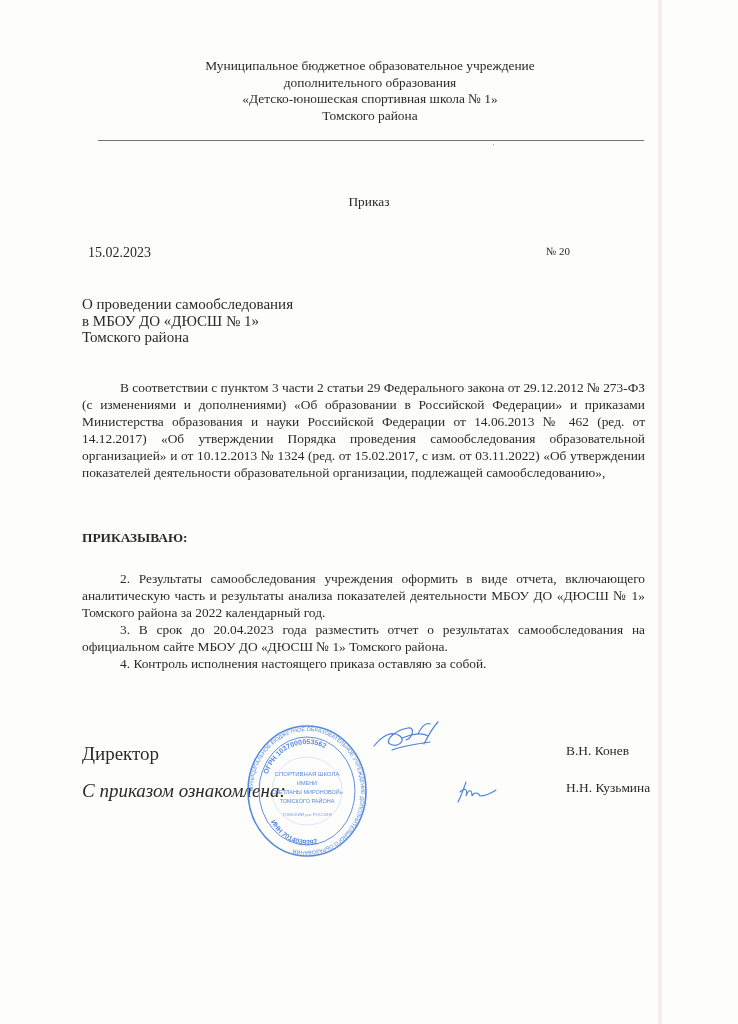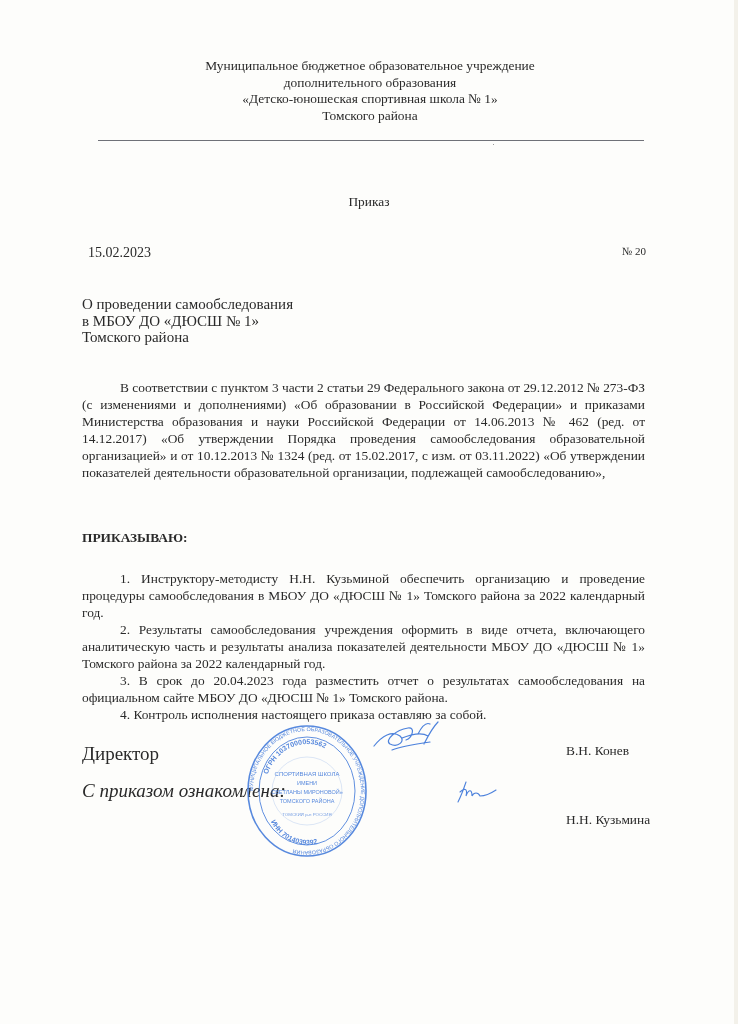--- a/index.html
+++ b/index.html
@@ -3,41 +3,41 @@
 <meta charset="utf-8">
 <style>
   html, body { margin: 0; padding: 0; }
   body {
     width: 738px; height: 1024px; overflow: hidden;
     background: #fdfdfb;
     font-family: "Liberation Serif", serif;
     color: #2a2a2a;
     position: relative;
   }
-  .page { position: absolute; left: 0; top: 0; width: 738px; height: 1024px; }
+  .page { position: absolute; left: 0; top: 0; width: 662px; height: 1024px; }
   .right-edge { position: absolute; right: 0; top: 0; width: 4px; height: 1024px; background: #f3f1ea; }
   .header { position: absolute; top: 58px; left: 80px; width: 580px; text-align: center; font-size: 13.4px; line-height: 16.5px; }
   .header div { white-space: nowrap; }
   .rule { position: absolute; left: 98px; top: 140px; width: 546px; height: 1px; background: #6f7178; }
   .rule-dot { position: absolute; left: 493px; top: 144px; width: 1px; height: 1px; background: #999; }
   .title { position: absolute; top: 194px; left: 0; width: 738px; text-align: center; font-size: 13.4px; }
   .date { position: absolute; top: 245px; left: 88px; font-size: 14px; }
   .number { position: absolute; top: 245px; right: 92px; font-size: 11px; }
   .subject { position: absolute; top: 296px; left: 82px; font-size: 15px; line-height: 16.5px; }
   .subject div { white-space: nowrap; }
   .preamble { position: absolute; top: 379px; left: 82px; width: 563px; font-size: 13.4px; line-height: 17px; text-align: justify; text-indent: 38px; }
   .order-word { position: absolute; top: 530px; left: 82px; font-size: 13.4px; font-weight: bold; }
   .items { position: absolute; top: 570px; left: 82px; width: 563px; font-size: 13.4px; line-height: 17px; }
   .items p { margin: 0; text-align: justify; text-indent: 38px; }
   .sig-label { position: absolute; font-size: 19px; left: 82px; }
   .sig-label.director { top: 743px; }
   .sig-label.acquainted { top: 780px; font-style: italic; }
   .sig-name { position: absolute; font-size: 13.4px; left: 566px; }
   .sig-name.director { top: 743px; }
-  .sig-name.acquainted { top: 812px; text-align: right; }
+  .sig-name.acquainted { top: 780px; text-align: right; }
   .stamp { position: absolute; left: 246px; top: 724px; width: 122px; height: 134px; }
   .signature1 { position: absolute; left: 372px; top: 716px; width: 72px; height: 40px; }
   .signature2 { position: absolute; left: 452px; top: 778px; width: 46px; height: 28px; }
   .stamp text { font-family: "Liberation Sans", sans-serif; fill: #3a74d8; }
 </style>
 </head>
 <body>
 
 <div class="page">
   <div class="right-edge"></div>
@@ -59,21 +59,20 @@
     <div>О проведении самообследования</div>
     <div>в МБОУ ДО «ДЮСШ № 1»</div>
     <div>Томского района</div>
   </div>
 
   <div class="preamble">В соответствии с пунктом 3 части 2 статьи 29 Федерального закона от 29.12.2012 № 273-ФЗ (с изменениями и дополнениями) «Об образовании в Российской Федерации» и приказами Министерства образования и науки Российской Федерации от 14.06.2013 № 462 (ред. от 14.12.2017) «Об утверждении Порядка проведения самообследования образовательной организацией» и от 10.12.2013 № 1324 (ред. от 15.02.2017, с изм. от 03.11.2022) «Об утверждении показателей деятельности образовательной организации, подлежащей самообследованию»,</div>
 
   <div class="order-word">ПРИКАЗЫВАЮ:</div>
 
   <div class="items">
-    <p>1. Инструктору-методисту Н.Н. Кузьминой обеспечить организацию и проведение процедуры самообследования в МБОУ ДО «ДЮСШ № 1» Томского района за 2022 календарный год.</p>
     <p>2. Результаты самообследования учреждения оформить в виде отчета, включающего аналитическую часть и результаты анализа показателей деятельности МБОУ ДО «ДЮСШ № 1» Томского района за 2022 календарный год.</p>
     <p>3. В срок до 20.04.2023 года разместить отчет о результатах самообследования на официальном сайте МБОУ ДО «ДЮСШ № 1» Томского района.</p>
     <p>4. Контроль исполнения настоящего приказа оставляю за собой.</p>
   </div>
 
   <div class="sig-label director">Директор</div>
   <div class="sig-label acquainted">С приказом ознакомлена:</div>
   <div class="sig-name director">В.Н. Конев</div>
   <div class="sig-name acquainted">Н.Н. Кузьмина</div>
 

